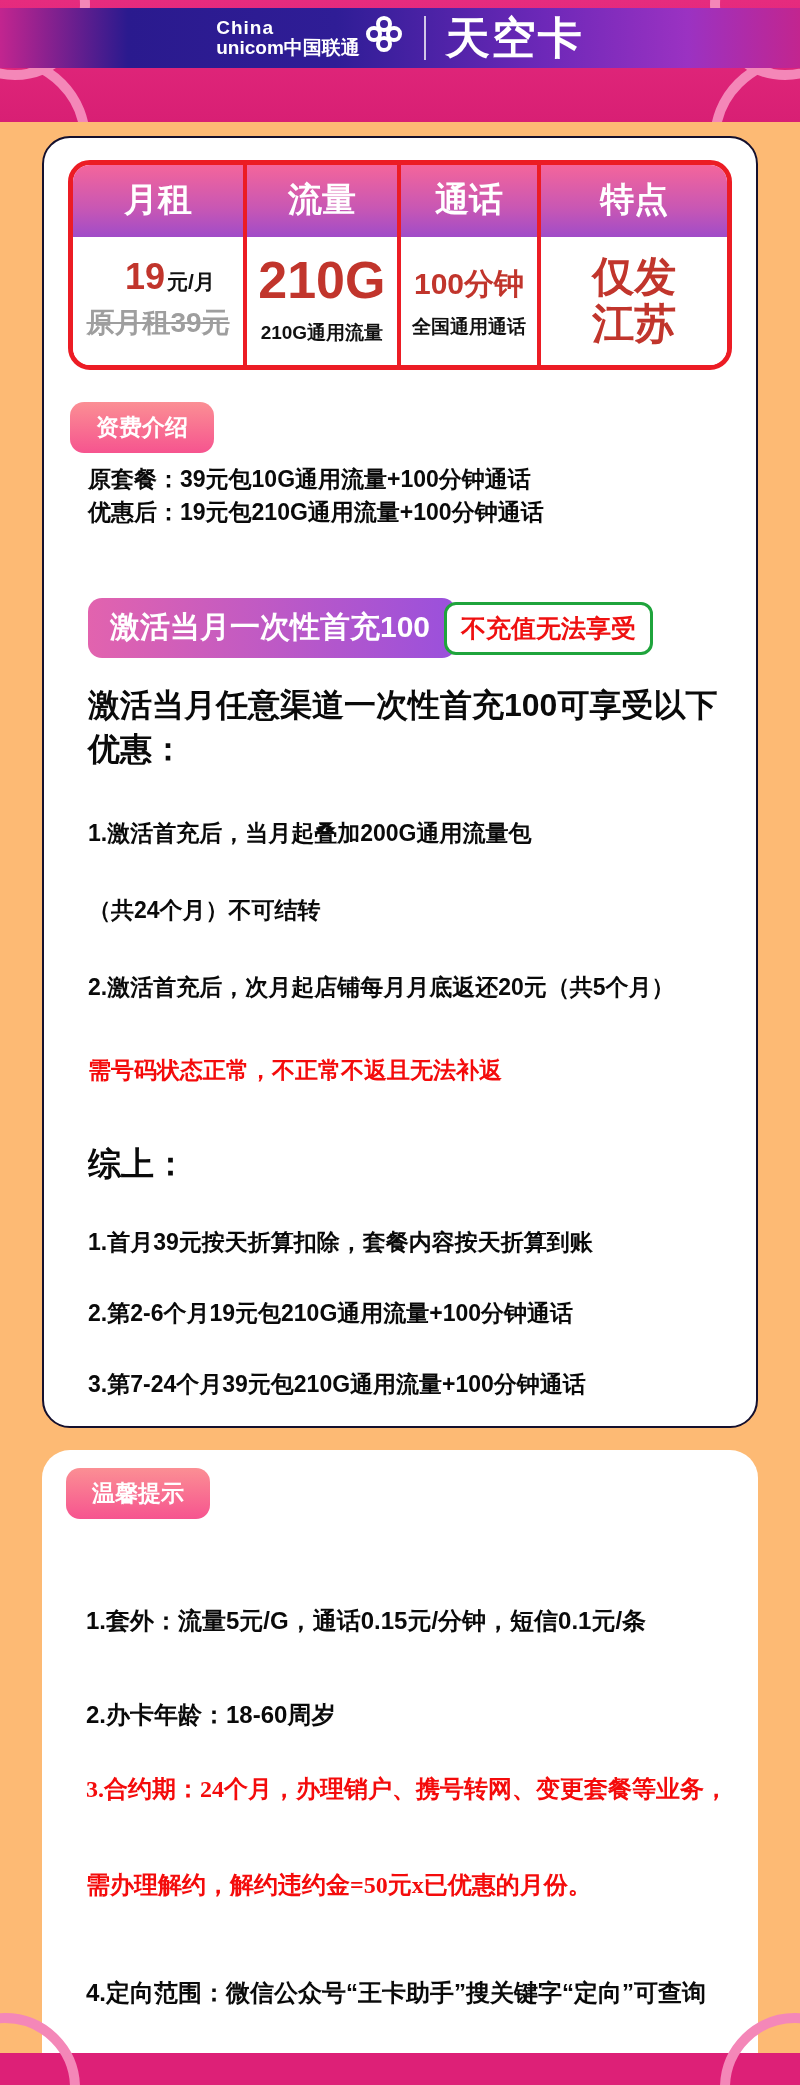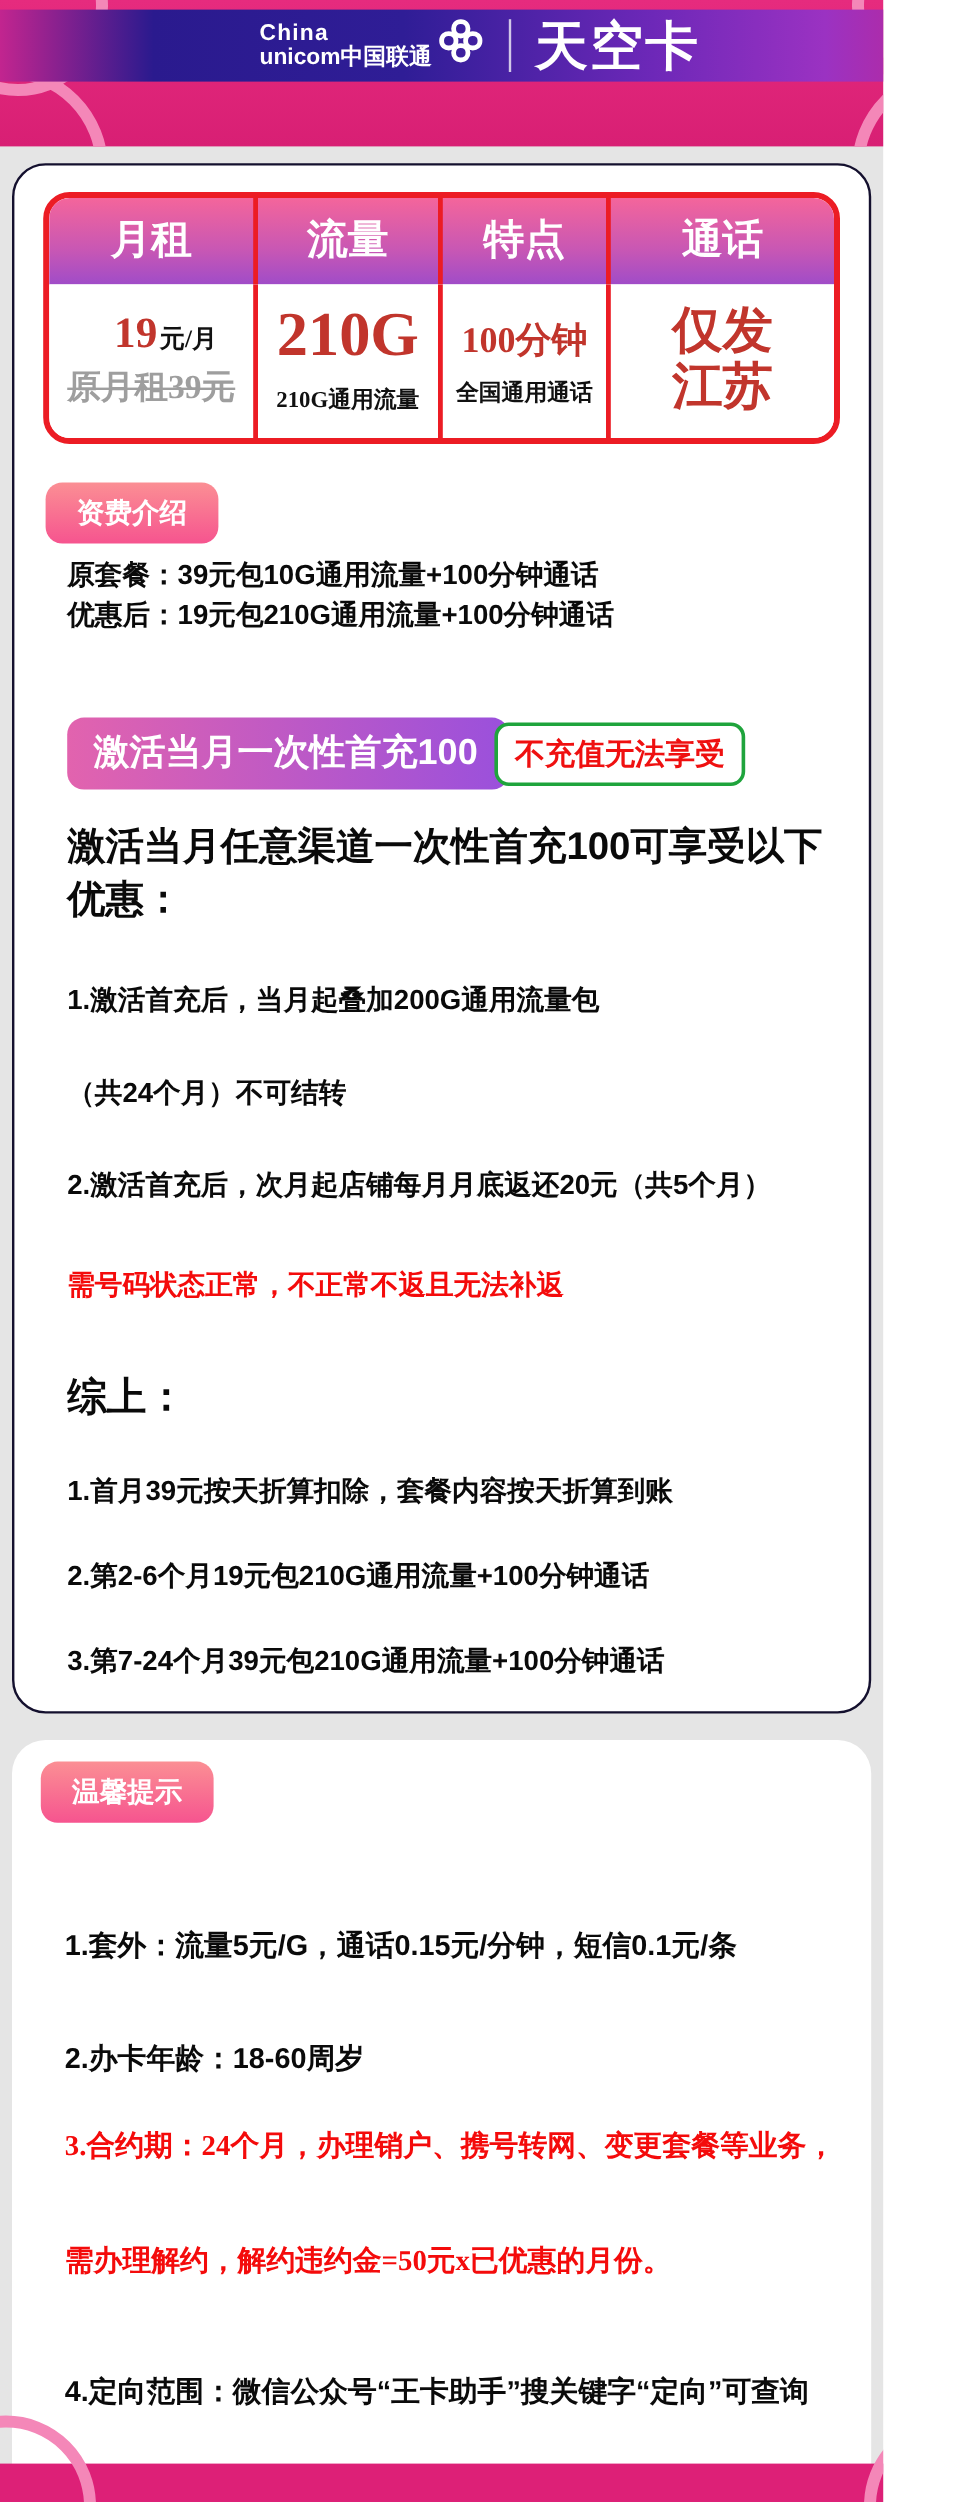--- a/index.html
+++ b/index.html
@@ -1,18 +1,18 @@
 <!DOCTYPE html>
 <html><head>
 <meta charset="utf-8">
 <style>
   * { margin:0; padding:0; box-sizing:border-box; }
   html,body { width:800px; }
   body { font-family:"Liberation Sans","DejaVu Sans",sans-serif; }
-  .page { position:relative; width:736px; height:2085px; overflow:hidden; background:#e5e5e5; }
+  .page { position:relative; width:800px; height:2085px; overflow:hidden; background:#fdba74; }
 
   
   .header { position:relative; width:800px; height:122px; background:linear-gradient(180deg,#E62B7E,#D81F74); overflow:hidden; }
   .wing { position:absolute; border:10px solid #F487B8; border-radius:50%; background:transparent; }
   .wing-tl { width:150px; height:150px; left:-60px; top:-70px; }
   .wing-tr { width:150px; height:150px; right:-60px; top:-70px; }
   .wing-bl { width:170px; height:170px; left:-80px; top:55px; }
   .wing-br { width:170px; height:170px; right:-80px; top:55px; }
   .header-bar { position:absolute; left:0; top:8px; width:800px; height:60px;
     background:linear-gradient(90deg,#C2258F 0%,#2A1A8E 16%,#2F1D96 42%,#6D28B8 68%,#9B32C2 86%,#C2258F 100%);
@@ -25,21 +25,21 @@
   .hdr-divider { width:2px; height:44px; background:rgba(255,255,255,.75); margin:0 6px; }
   .hdr-title { color:#fff; font-size:44px; font-weight:800; letter-spacing:2px; }
 
   
   .card { background:#fff; width:716px; margin:0 auto; border-radius:28px; }
   .card1 { margin-top:14px; border:2px solid #14102e; padding:22px 24px 26px; }
   .card2 { margin-top:22px; padding:18px 24px 80px; }
 
   
   .plan-table { border:5px solid #EC1C24; border-radius:22px; overflow:hidden; background:#fff; }
-  .t-row { display:grid; grid-template-columns:26% 23.5% 21.5% 29%;font-family:Liberation Serif, serif; }
+  .t-row { display:grid; grid-template-columns:26% 23.5% 21.5% 29%; }
   .t-head { background:linear-gradient(180deg,#F4659B 0%,#C857B4 60%,#A04CC8 100%); }
   .t-head .cell { color:#fff; font-size:34px; font-weight:800; text-align:center; padding:12px 0 14px; }
   .t-body .cell { background:#fff; text-align:center; padding:14px 2px 16px; display:flex; flex-direction:column; justify-content:center; align-items:center; min-height:128px; }
   .t-row .cell + .cell { border-left:4px solid #EC1C24; }
   .big-red { color:#C1352C; font-weight:800; }
   .price-line { display:flex; align-items:baseline; gap:2px; }
   .price-num { font-size:36px; line-height:1;margin-left:24px; }
   .price-unit { color:#111; font-size:21px; font-weight:800; }
   .orig-price { color:#9E9E9E; font-size:28px; font-weight:700; text-decoration:line-through; margin-top:8px; }
   .data-num { font-size:52px; line-height:1; }
@@ -108,22 +108,22 @@
       <div class="hdr-title">天空卡</div>
     </div>
   </div>
 
   <div class="card card1">
 
     <div class="plan-table">
       <div class="t-row t-head">
         <div class="cell">月租</div>
         <div class="cell">流量</div>
+        <div class="cell">通话</div>
         <div class="cell">特点</div>
-        <div class="cell">通话</div>
       </div>
       <div class="t-row t-body">
         <div class="cell">
           <div class="price-line">
             <span class="big-red price-num">19</span>
             <span class="price-unit">元/月</span>
           </div>
           <div class="orig-price">原月租39元</div>
         </div>
         <div class="cell">

